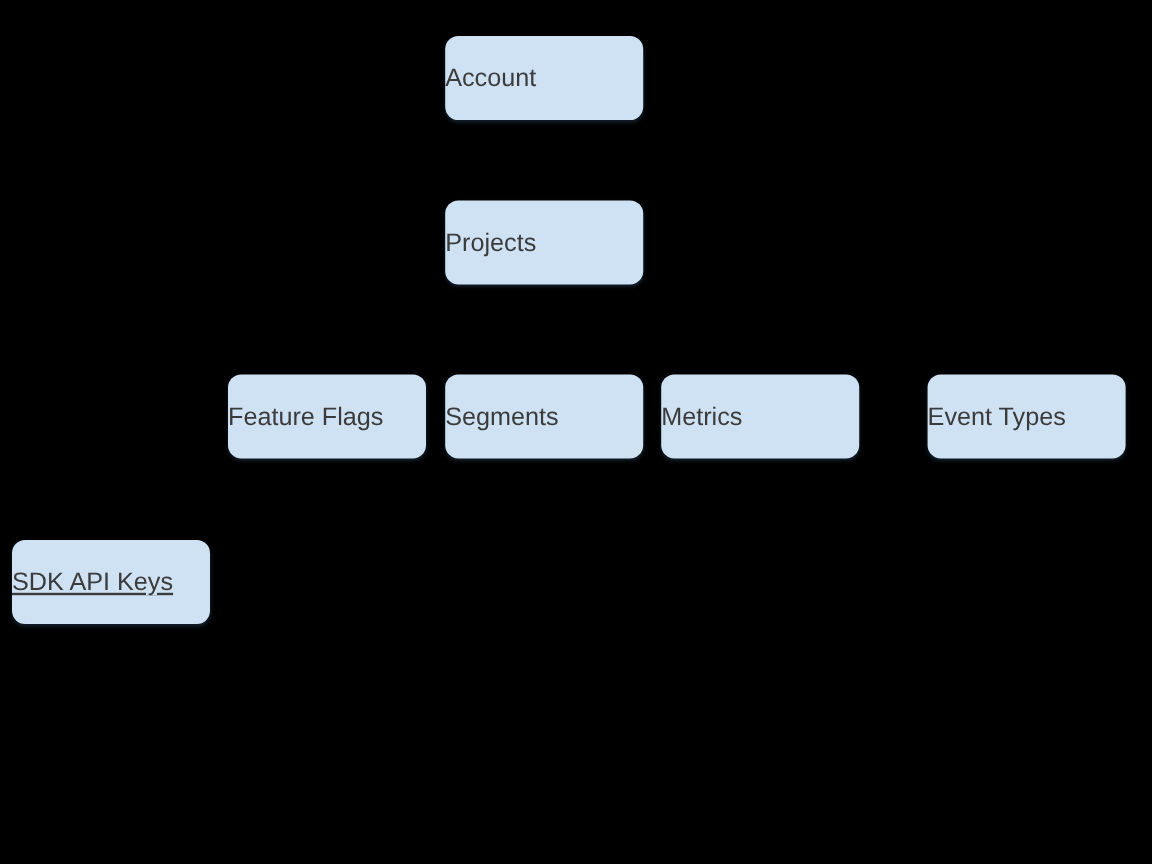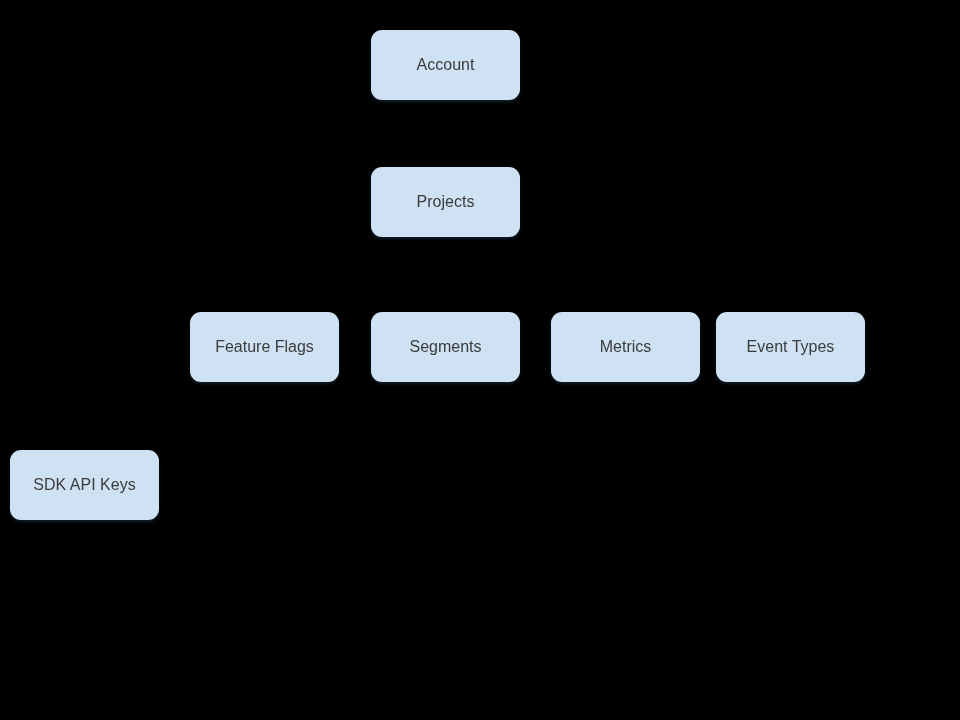--- a/index.html
+++ b/index.html
@@ -14,43 +14,42 @@
     position: relative;
     font-family: "Liberation Sans", sans-serif;
   }
   .canvas {
     position: absolute;
     inset: 0;
     background: var(--bg, #000000);
   }
   .node {
     position: absolute;
-    width: 149px;
+    width: 165px;
     height: 70px;
     background: var(--node-fill, #cfe2f3);
     border-radius: 11px;
     display: flex;
     align-items: center;
-    justify-content: center;
     color: var(--node-text, #3b3b3b);
-    font-size: 16px;
+    font-size: 21px;
     line-height: 1;
     box-shadow: 0 2px 3px rgba(20, 32, 44, 0.9);
     box-sizing: border-box;
     white-space: nowrap;
   }
   
   .pos-account      { left: 371px; top: 30px;  }
   .pos-projects     { left: 371px; top: 131px; margin-top: 36px; }
   .pos-environments { left: 10px;  top: 312px; }
   .pos-feature-flags{ left: 190px; top: 312px; }
   .pos-segments     { left: 371px; top: 312px; }
   .pos-metrics      { left: 551px; top: 312px; }
-  .pos-event-types  { left: 716px; top: 312px; }
-  .pos-sdk-api-keys { left: 10px;  top: 450px; }
+  .pos-event-types  { left: 773px; top: 312px; }
+  .pos-sdk-api-keys { left: 10px;  top: 450px; text-decoration: underline; }
   .node-label {
     pointer-events: none;
   }
 </style>
 </head>
 <body>
 
 <div class="canvas">
 
   <div class="node pos-account">

